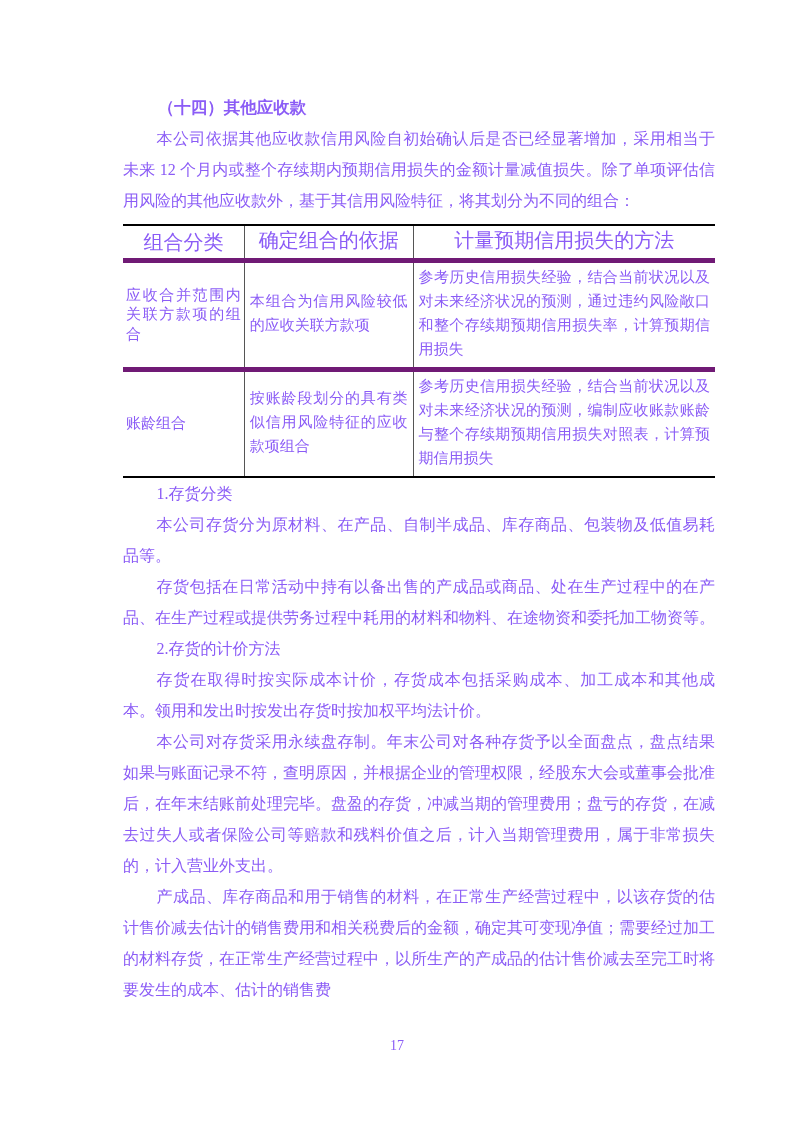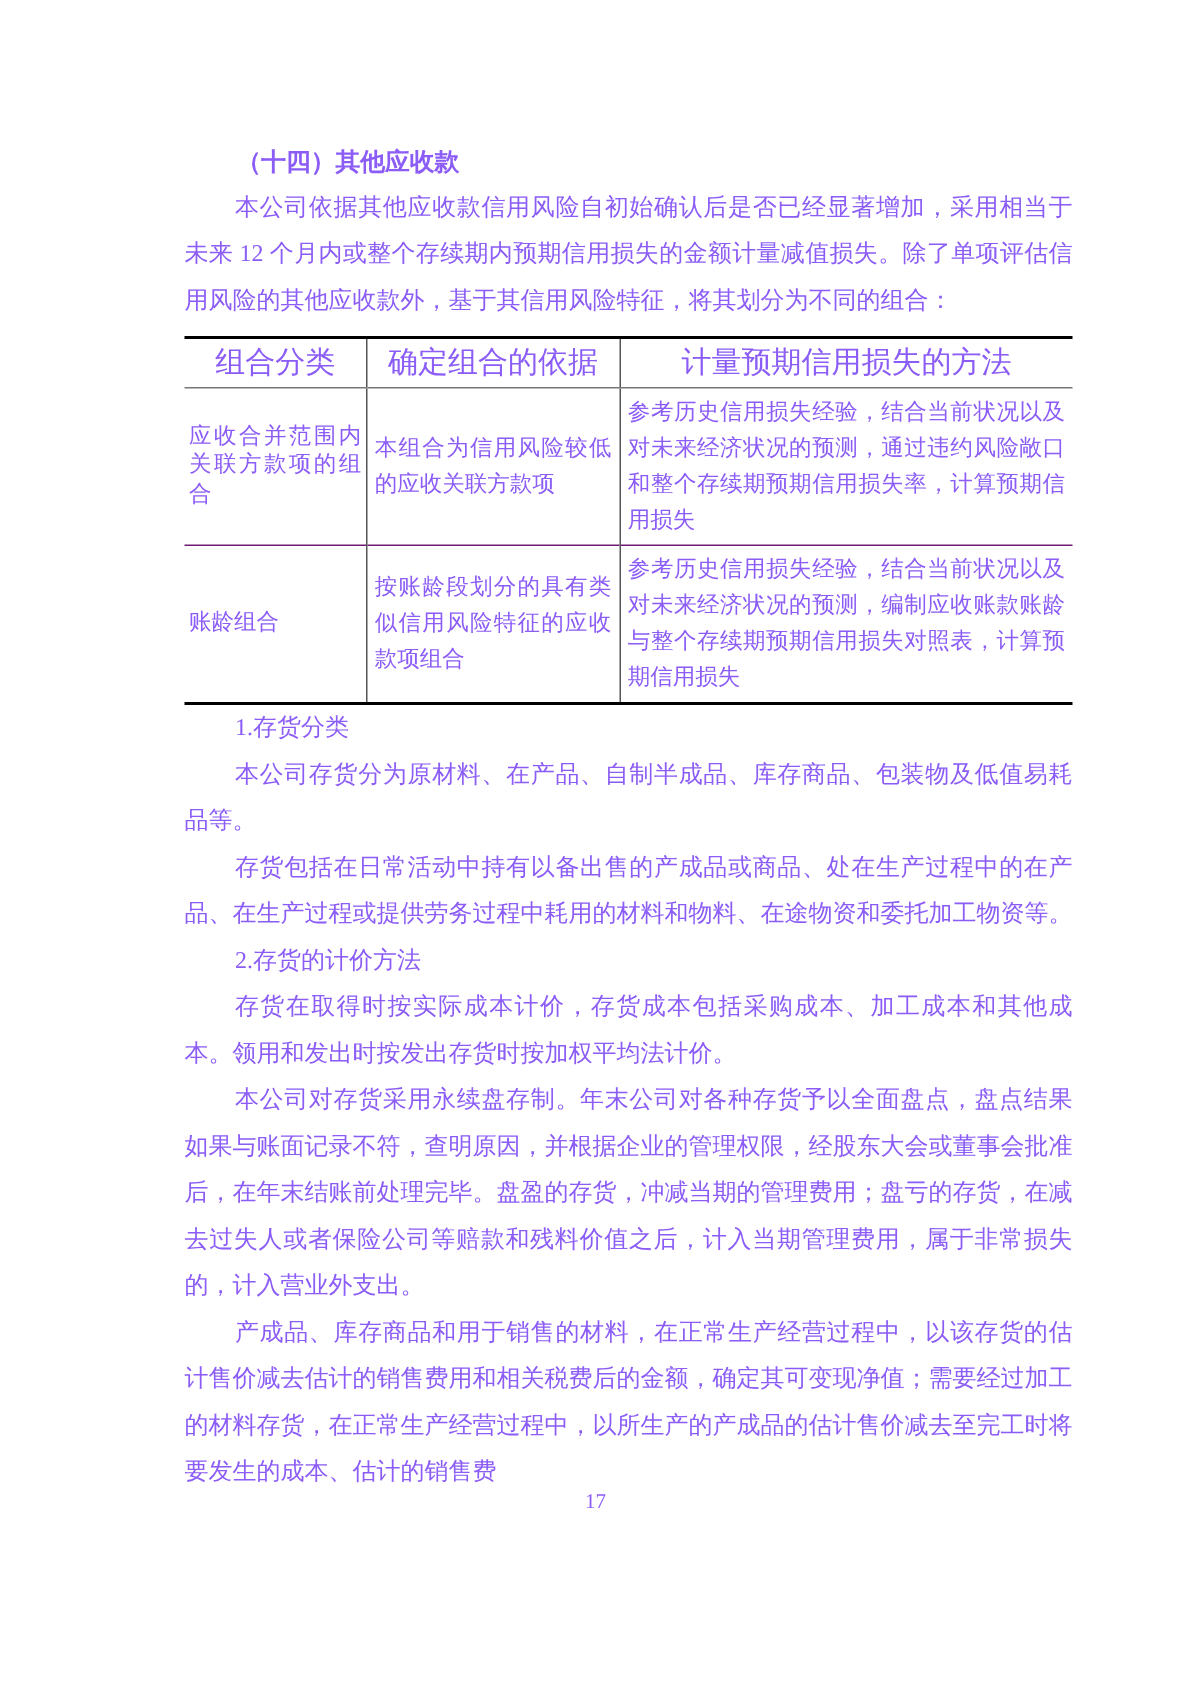--- a/index.html
+++ b/index.html
@@ -55,38 +55,39 @@
     line-height: 24px;
     padding: 4px 3px;
     border-bottom: 1px solid #777;
   }
   table.ecl-table td {
     font-size: 15px;
     line-height: 24px;
     padding: 4px 5px;
     text-align: justify;
     vertical-align: middle;
-    border-top: 1px solid #701a75;
+    border-top: 5px solid #701a75;
   }
   table.ecl-table th + th,
   table.ecl-table td + td {
     border-left: 1px solid #555;
+    font-family: Liberation Mono, monospace;
   }
   table.ecl-table td.col1 {
     line-height: 19.5px;
     padding-left: 3px;
     padding-right: 3px;
   }
   .inv-heading {
     margin-top: 5px;
   }
   .page-number {
     position: absolute;
     left: 0;
-    top: 992px;
+    top: 1036px;
     width: 100%;
     text-align: center;
     font-size: 14px;
     line-height: 20px;
     text-indent: 0;
   }
 </style>
 </head>
 <body>
 

